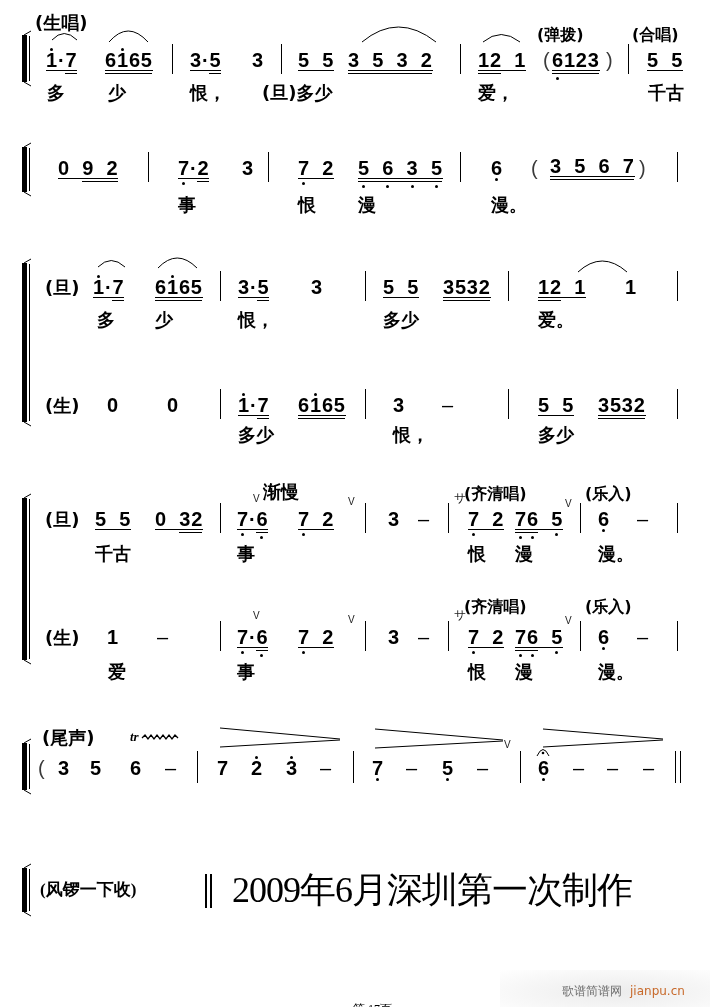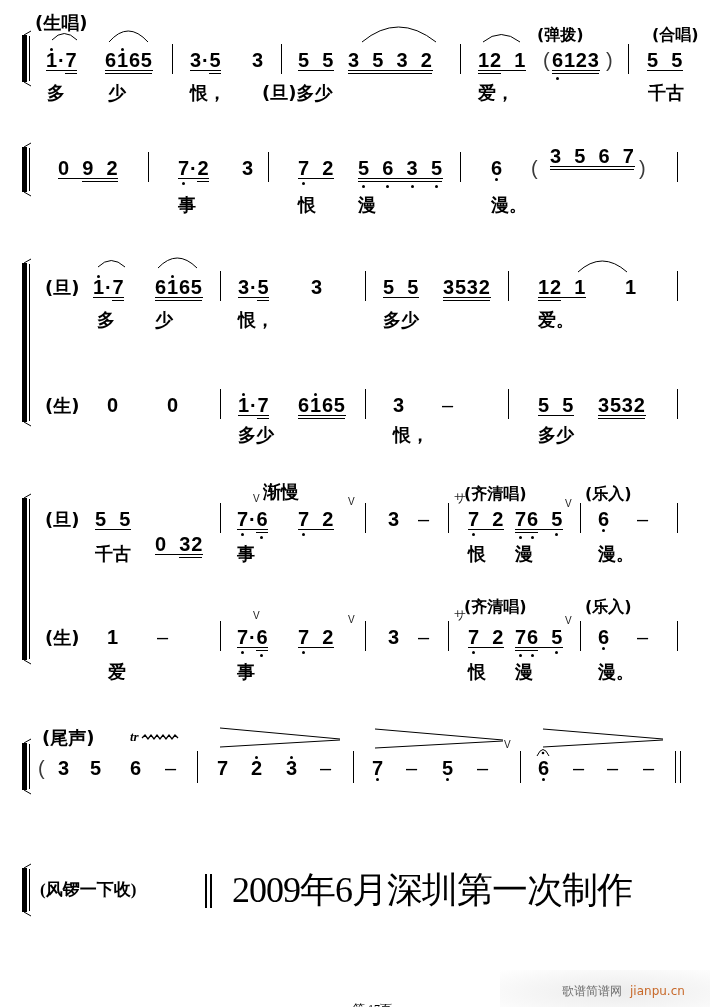--- a/index.html
+++ b/index.html
@@ -41,21 +41,21 @@
 
     svg.ov { position: absolute; left: 0; top: 0; pointer-events: none; }
   </style>
 </head>
 <body>
 
 <section>
   <div class="brk" style="top:35px;height:47px"></div>
   <div class="lbl" style="left:35px;top:14px">(生唱)</div>
   <div class="ann" style="left:537px;top:26px">(弹拨)</div>
-  <div class="ann" style="left:652px;top:26px">(合唱)</div>
+  <div class="ann" style="left:632px;top:26px">(合唱)</div>
 
   <span class="g u1" style="left:46px;top:50px"><span class="jp"><span class="hi">1</span>·</span><span class="s2 jp">7</span></span>
   <span class="g u2 jp" style="left:105px;top:50px">6<span class="hi">1</span>65</span>
   <div class="bar" style="left:172px;top:44px;height:30px"></div>
   <span class="g u1" style="left:190px;top:50px"><span class="jp">3·</span><span class="s2 jp">5</span></span>
   <span class="g jp" style="left:252px;top:50px">3</span>
   <div class="bar" style="left:281px;top:44px;height:30px"></div>
   <span class="g u1 sp jp" style="left:298px;top:50px">5 5</span>
   <span class="g u2 sp jp" style="left:348px;top:50px">3 5 3 2</span>
   <div class="bar" style="left:460px;top:44px;height:30px"></div>
@@ -80,21 +80,21 @@
   <span class="g u1 sp" style="left:58px;top:158px"><span class="jp">0 </span><span class="s2 jp">9 2</span></span>
   <div class="bar" style="left:148px;top:152px;height:30px"></div>
   <span class="g u1" style="left:178px;top:158px"><span class="jp"><span class="lo">7</span>·</span><span class="s2 jp">2</span></span>
   <span class="g jp" style="left:242px;top:158px">3</span>
   <div class="bar" style="left:268px;top:152px;height:30px"></div>
   <span class="g u1 sp jp" style="left:298px;top:158px"><span class="lo">7</span> 2</span>
   <span class="g u2 sp jp" style="left:358px;top:158px"><span class="lo">5</span> <span class="lo">6</span> <span class="lo">3</span> <span class="lo">5</span></span>
   <div class="bar" style="left:460px;top:152px;height:30px"></div>
   <span class="g jp" style="left:491px;top:158px"><span class="lo">6</span></span>
   <span class="par" style="left:531px;top:158px">(</span>
-  <span class="g u2 sp jp" style="left:550px;top:146px">3 5 6 7</span>
+  <span class="g u2 sp jp" style="left:550px;top:156px">3 5 6 7</span>
   <span class="par" style="left:639px;top:158px">)</span>
   <div class="bar" style="left:677px;top:152px;height:30px"></div>
 
   <span class="ly" style="left:178px;top:196px">事</span>
   <span class="ly" style="left:298px;top:196px">恨</span>
   <span class="ly" style="left:358px;top:196px">漫</span>
   <span class="ly" style="left:491px;top:196px">漫。</span>
 </section>
 
 <section>
@@ -145,21 +145,21 @@
 
   <span class="mk" style="left:253px;top:494px">V</span>
   <span class="mk" style="left:348px;top:497px">V</span>
   <span class="mk free" style="left:454px;top:492px">サ</span>
   <div class="ann" style="left:464px;top:485px">(齐清唱)</div>
   <span class="mk" style="left:565px;top:499px">V</span>
   <div class="ann" style="left:585px;top:485px">(乐入)</div>
 
   <div class="lbl" style="left:45px;top:511px">(旦)</div>
   <span class="g u1 sp jp" style="left:95px;top:509px">5 5</span>
-  <span class="g u1 sp" style="left:155px;top:534px"><span class="jp">0 </span><span class="s2 jp">32</span></span>
+  <span class="g u1 sp" style="left:155px;top:509px"><span class="jp">0 </span><span class="s2 jp">32</span></span>
   <div class="bar" style="left:220px;top:503px;height:30px"></div>
   <span class="g u1" style="left:237px;top:509px"><span class="jp"><span class="lo">7</span>·</span><span class="s2 jp"><span class="lo">6</span></span></span>
   <span class="g u1 sp jp" style="left:298px;top:509px"><span class="lo">7</span> 2</span>
   <div class="bar" style="left:365px;top:503px;height:30px"></div>
   <span class="g jp" style="left:388px;top:509px">3</span>
   <span class="g dash" style="left:418px;top:509px">–</span>
   <div class="bar" style="left:448px;top:503px;height:30px"></div>
   <span class="g u1 sp jp" style="left:468px;top:509px"><span class="lo">7</span> 2</span>
   <span class="g u1 sp" style="left:515px;top:509px"><span class="s2 jp"><span class="lo">7</span><span class="lo">6</span></span><span class="jp"> <span class="lo">5</span></span></span>
   <div class="bar" style="left:580px;top:503px;height:30px"></div>

